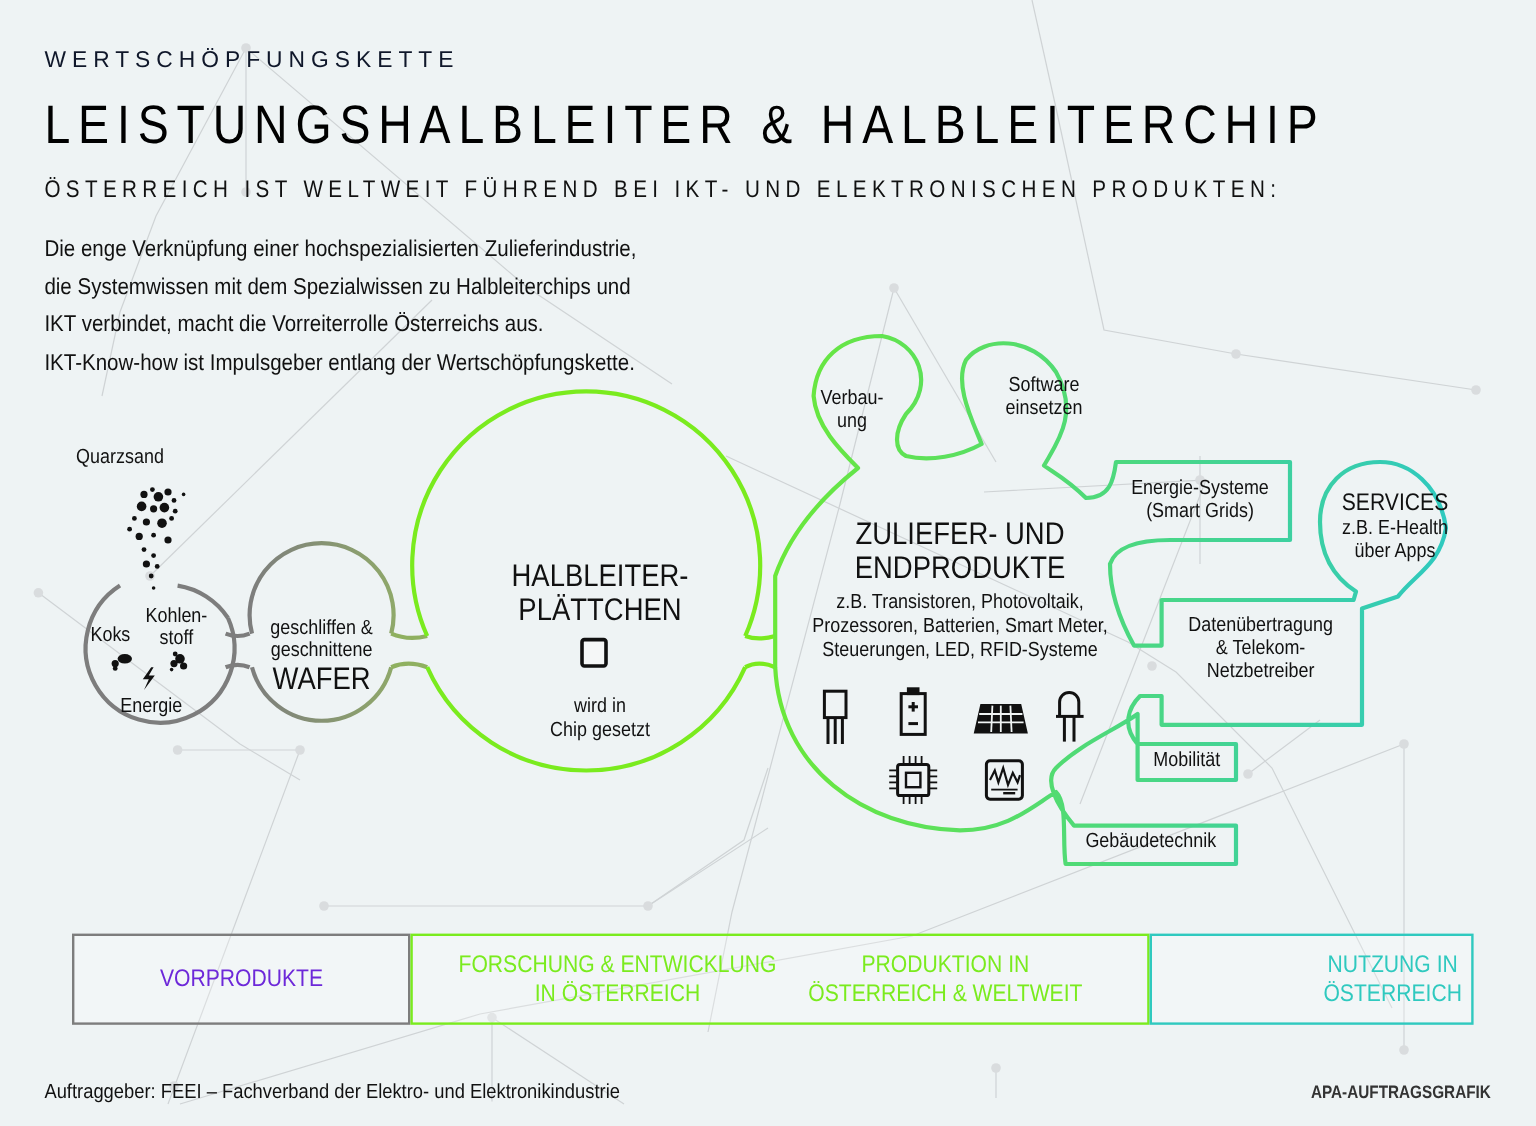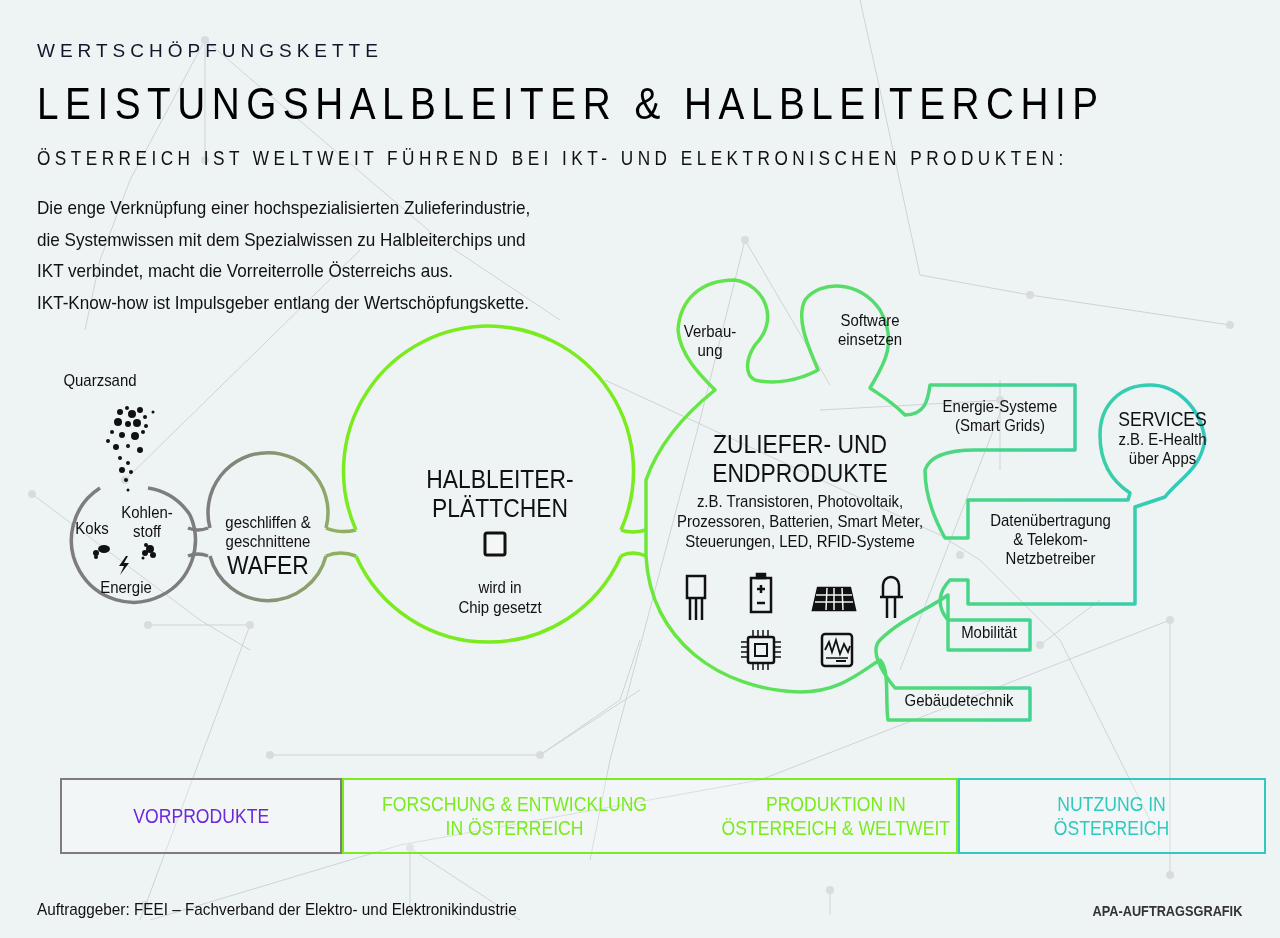--- a/index.html
+++ b/index.html
@@ -286,27 +286,27 @@
       <div>VORPRODUKTE</div>
     </span>
 </div>
 <div class="phase" style="left:342px;width:616px;border:2px solid #7aeb1e;"></div>
 <div class="phase" style="left:342px;width:308px;color:#7aeb1e;background:transparent;padding-left:38px;">
   <span>
     <div>FORSCHUNG &amp; ENTWICKLUNG</div>
     <div>IN ÖSTERREICH</div>
   </span>
 </div>
-<div class="phase" style="left:682px;width:308px;color:#7aeb1e;background:transparent;">
+<div class="phase" style="left:634px;width:308px;color:#7aeb1e;background:transparent;">
   <span>
     <div>PRODUKTION IN</div>
     <div>ÖSTERREICH &amp; WELTWEIT</div>
   </span>
 </div>
-<div class="phase" style="left:958px;width:308px;border:2px solid #2fc9bf;color:#2fc9bf;">
+<div class="phase" style="left:958px;width:270px;border:2px solid #2fc9bf;color:#2fc9bf;justify-content:flex-end;">
   <span>
     <div>NUTZUNG IN</div>
     <div>ÖSTERREICH</div>
   </span>
 </div>
 
 <div class="abs footer-left">Auftraggeber: FEEI – Fachverband der Elektro- und Elektronikindustrie</div>
 <div class="abs footer-right">APA-AUFTRAGSGRAFIK</div>
 
 </body></html>

